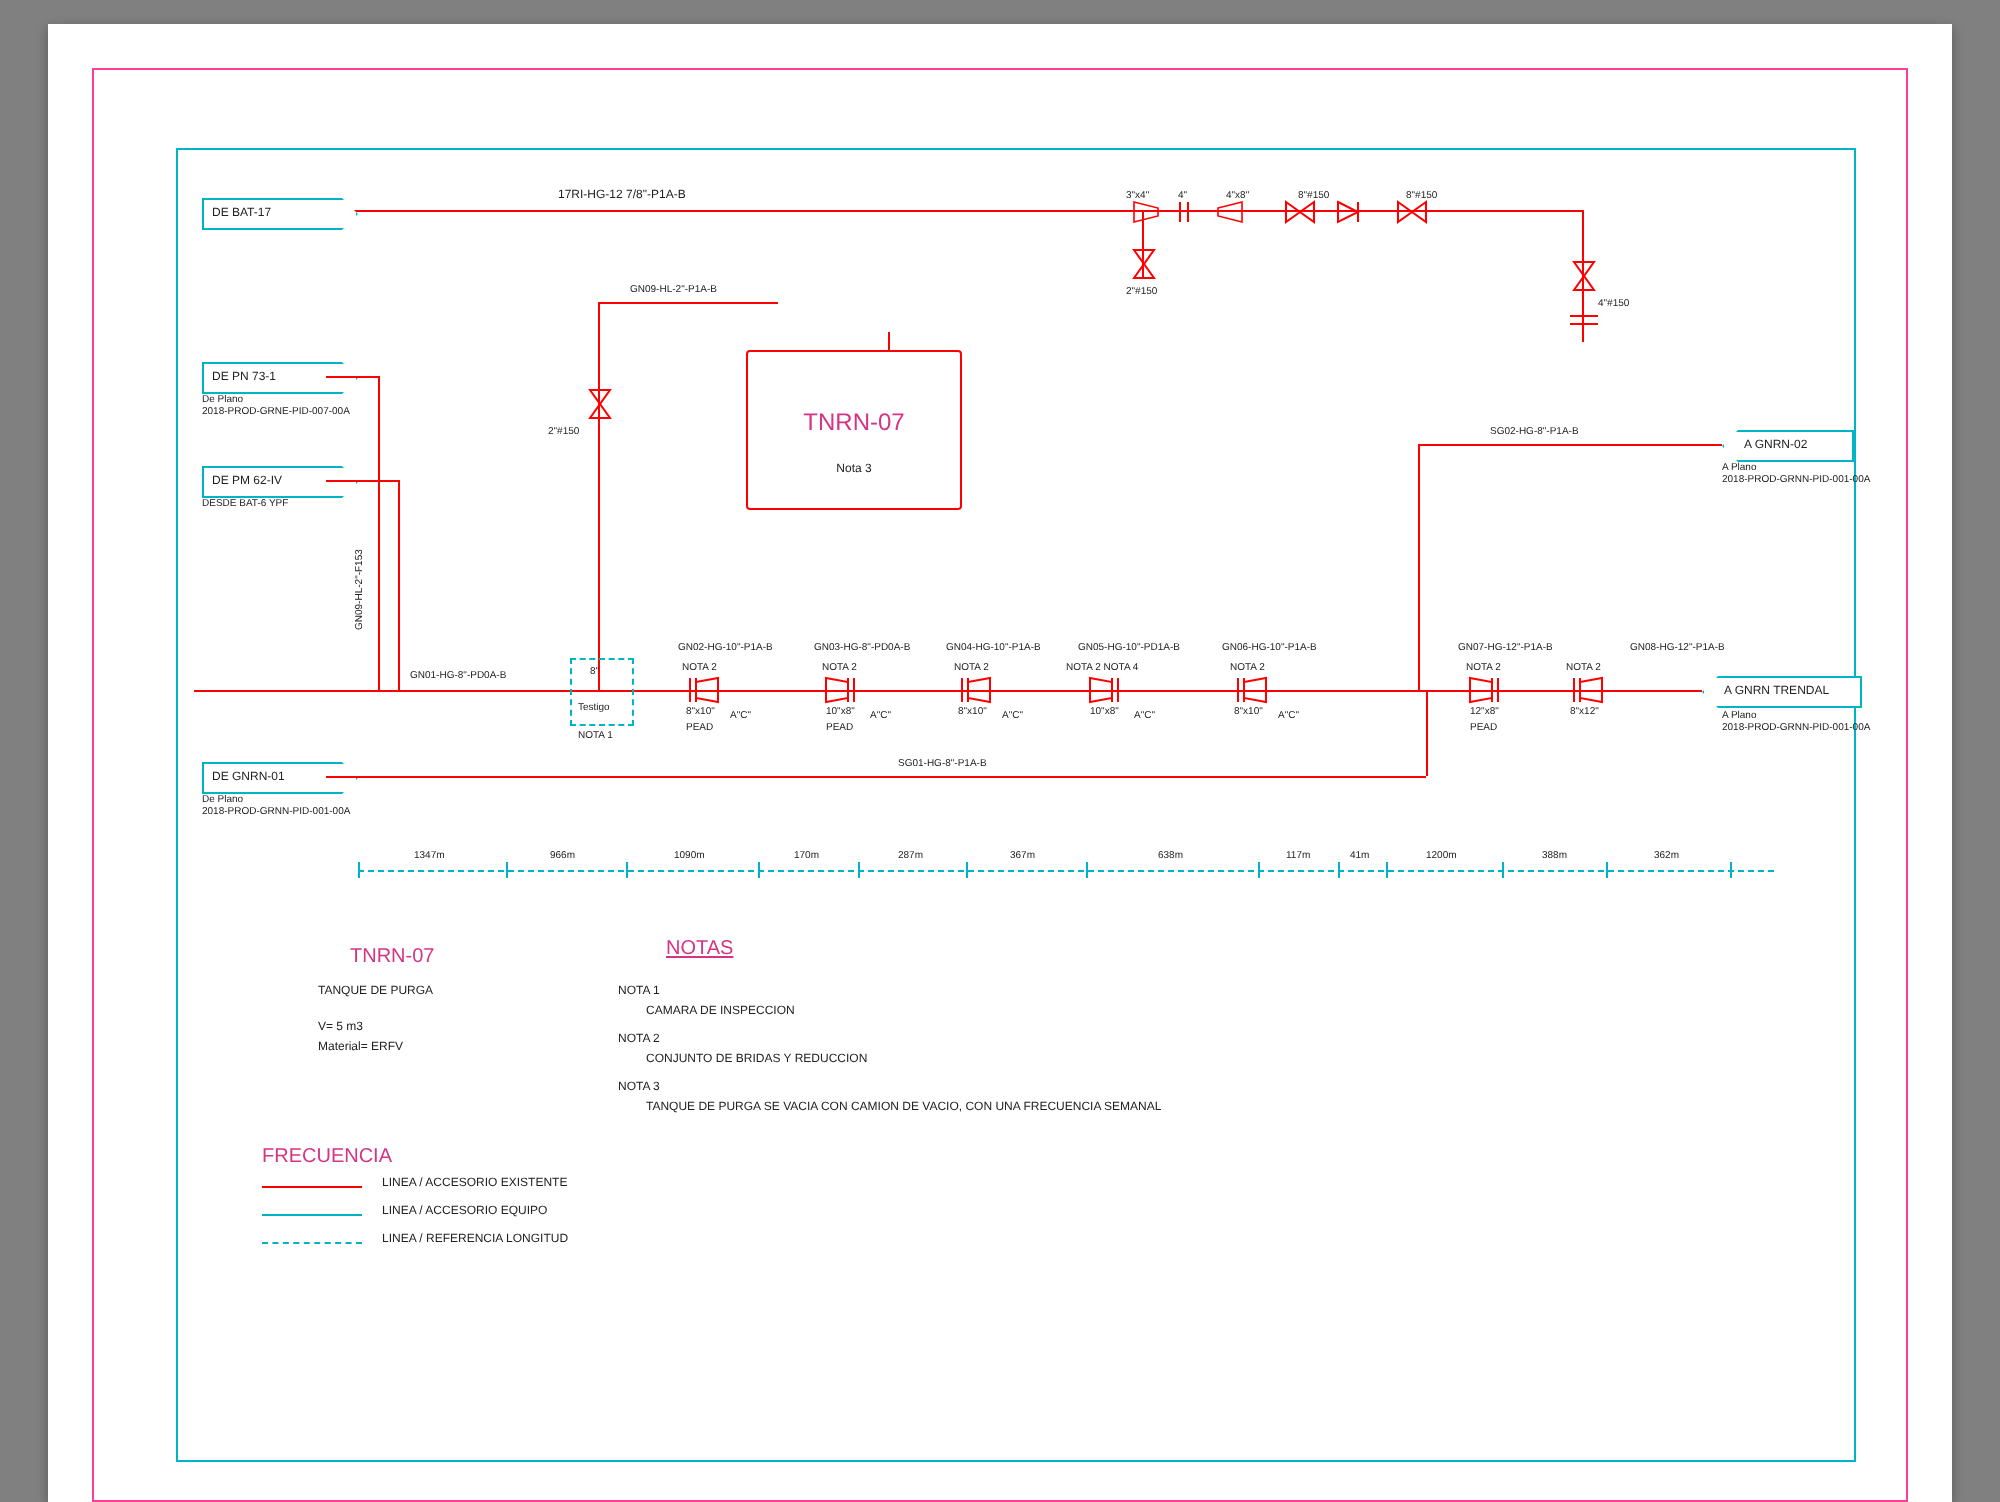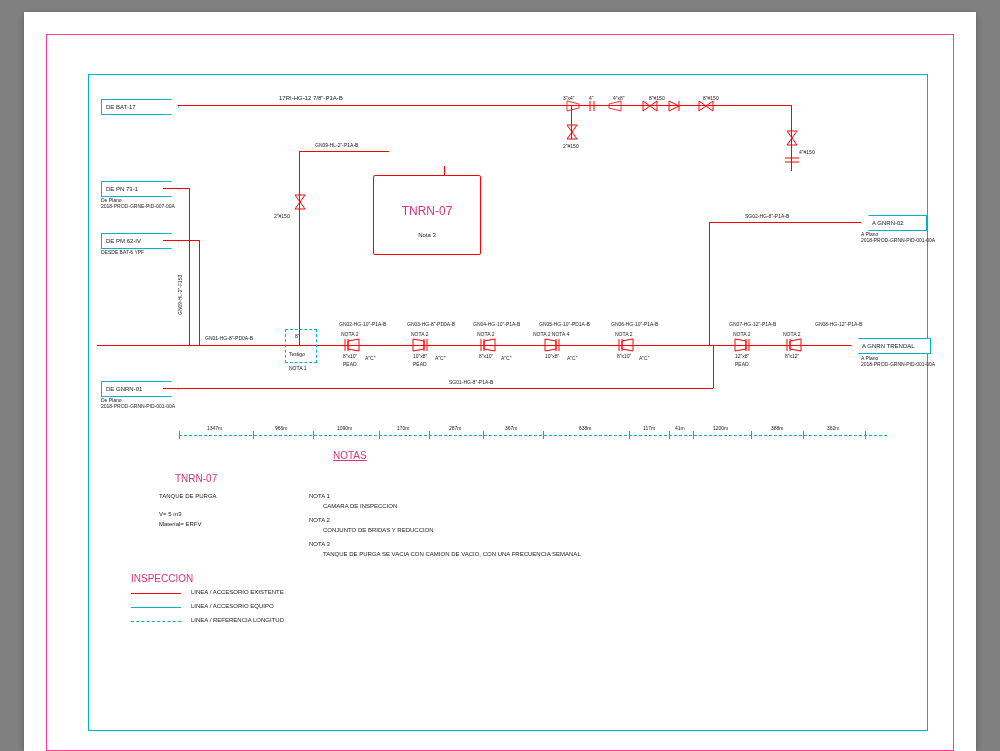--- a/index.html
+++ b/index.html
@@ -351,29 +351,29 @@
         <div class="lbl tiny" style="left:586px; top:350px;">41m</div>
         <div class="lbl tiny" style="left:624px; top:350px;">1200m</div>
         <div class="lbl tiny" style="left:682px; top:350px;">388m</div>
         <div class="lbl tiny" style="left:738px; top:350px;">362m</div>
 
         <div class="lbl magenta big" style="left:86px; top:398px;">TNRN-07</div>
         <div class="lbl" style="left:70px; top:418px;">TANQUE DE PURGA</div>
         <div class="lbl" style="left:70px; top:436px;">V= 5 m3</div>
         <div class="lbl" style="left:70px; top:446px;">Material= ERFV</div>
 
-        <div class="lbl magenta big" style="left:244px; top:375px;text-decoration:underline;">NOTAS</div>
+        <div class="lbl magenta big" style="left:244px; top:394px;text-decoration:underline;">NOTAS</div>
         <div class="lbl" style="left:220px; top:418px;">NOTA 1</div>
         <div class="lbl" style="left:234px; top:428px;">CAMARA DE INSPECCION</div>
         <div class="lbl" style="left:220px; top:442px;">NOTA 2</div>
         <div class="lbl" style="left:234px; top:452px;">CONJUNTO DE BRIDAS Y REDUCCION</div>
         <div class="lbl" style="left:220px; top:466px;">NOTA 3</div>
         <div class="lbl" style="left:234px; top:476px;">TANQUE DE PURGA SE VACIA CON CAMION DE VACIO, CON UNA FRECUENCIA SEMANAL</div>
 
-        <div class="lbl magenta big" style="left:42px; top:498px;">INSPECCION</div>
+        <div class="lbl magenta big" style="left:42px; top:498px;">FRECUENCIA</div>
         <div class="legend-line red" style="left:42px; top:518px; width:50px;"></div>
         <div class="lbl" style="left:102px; top:514px;">LINEA / ACCESORIO EXISTENTE</div>
         <div class="legend-line cyan" style="left:42px; top:532px; width:50px;"></div>
         <div class="lbl" style="left:102px; top:528px;">LINEA / ACCESORIO EQUIPO</div>
         <div class="legend-line dashed" style="left:42px; top:546px; width:50px;"></div>
         <div class="lbl" style="left:102px; top:542px;">LINEA / REFERENCIA LONGITUD</div>
 
       </div>
     </div>
   </div>

